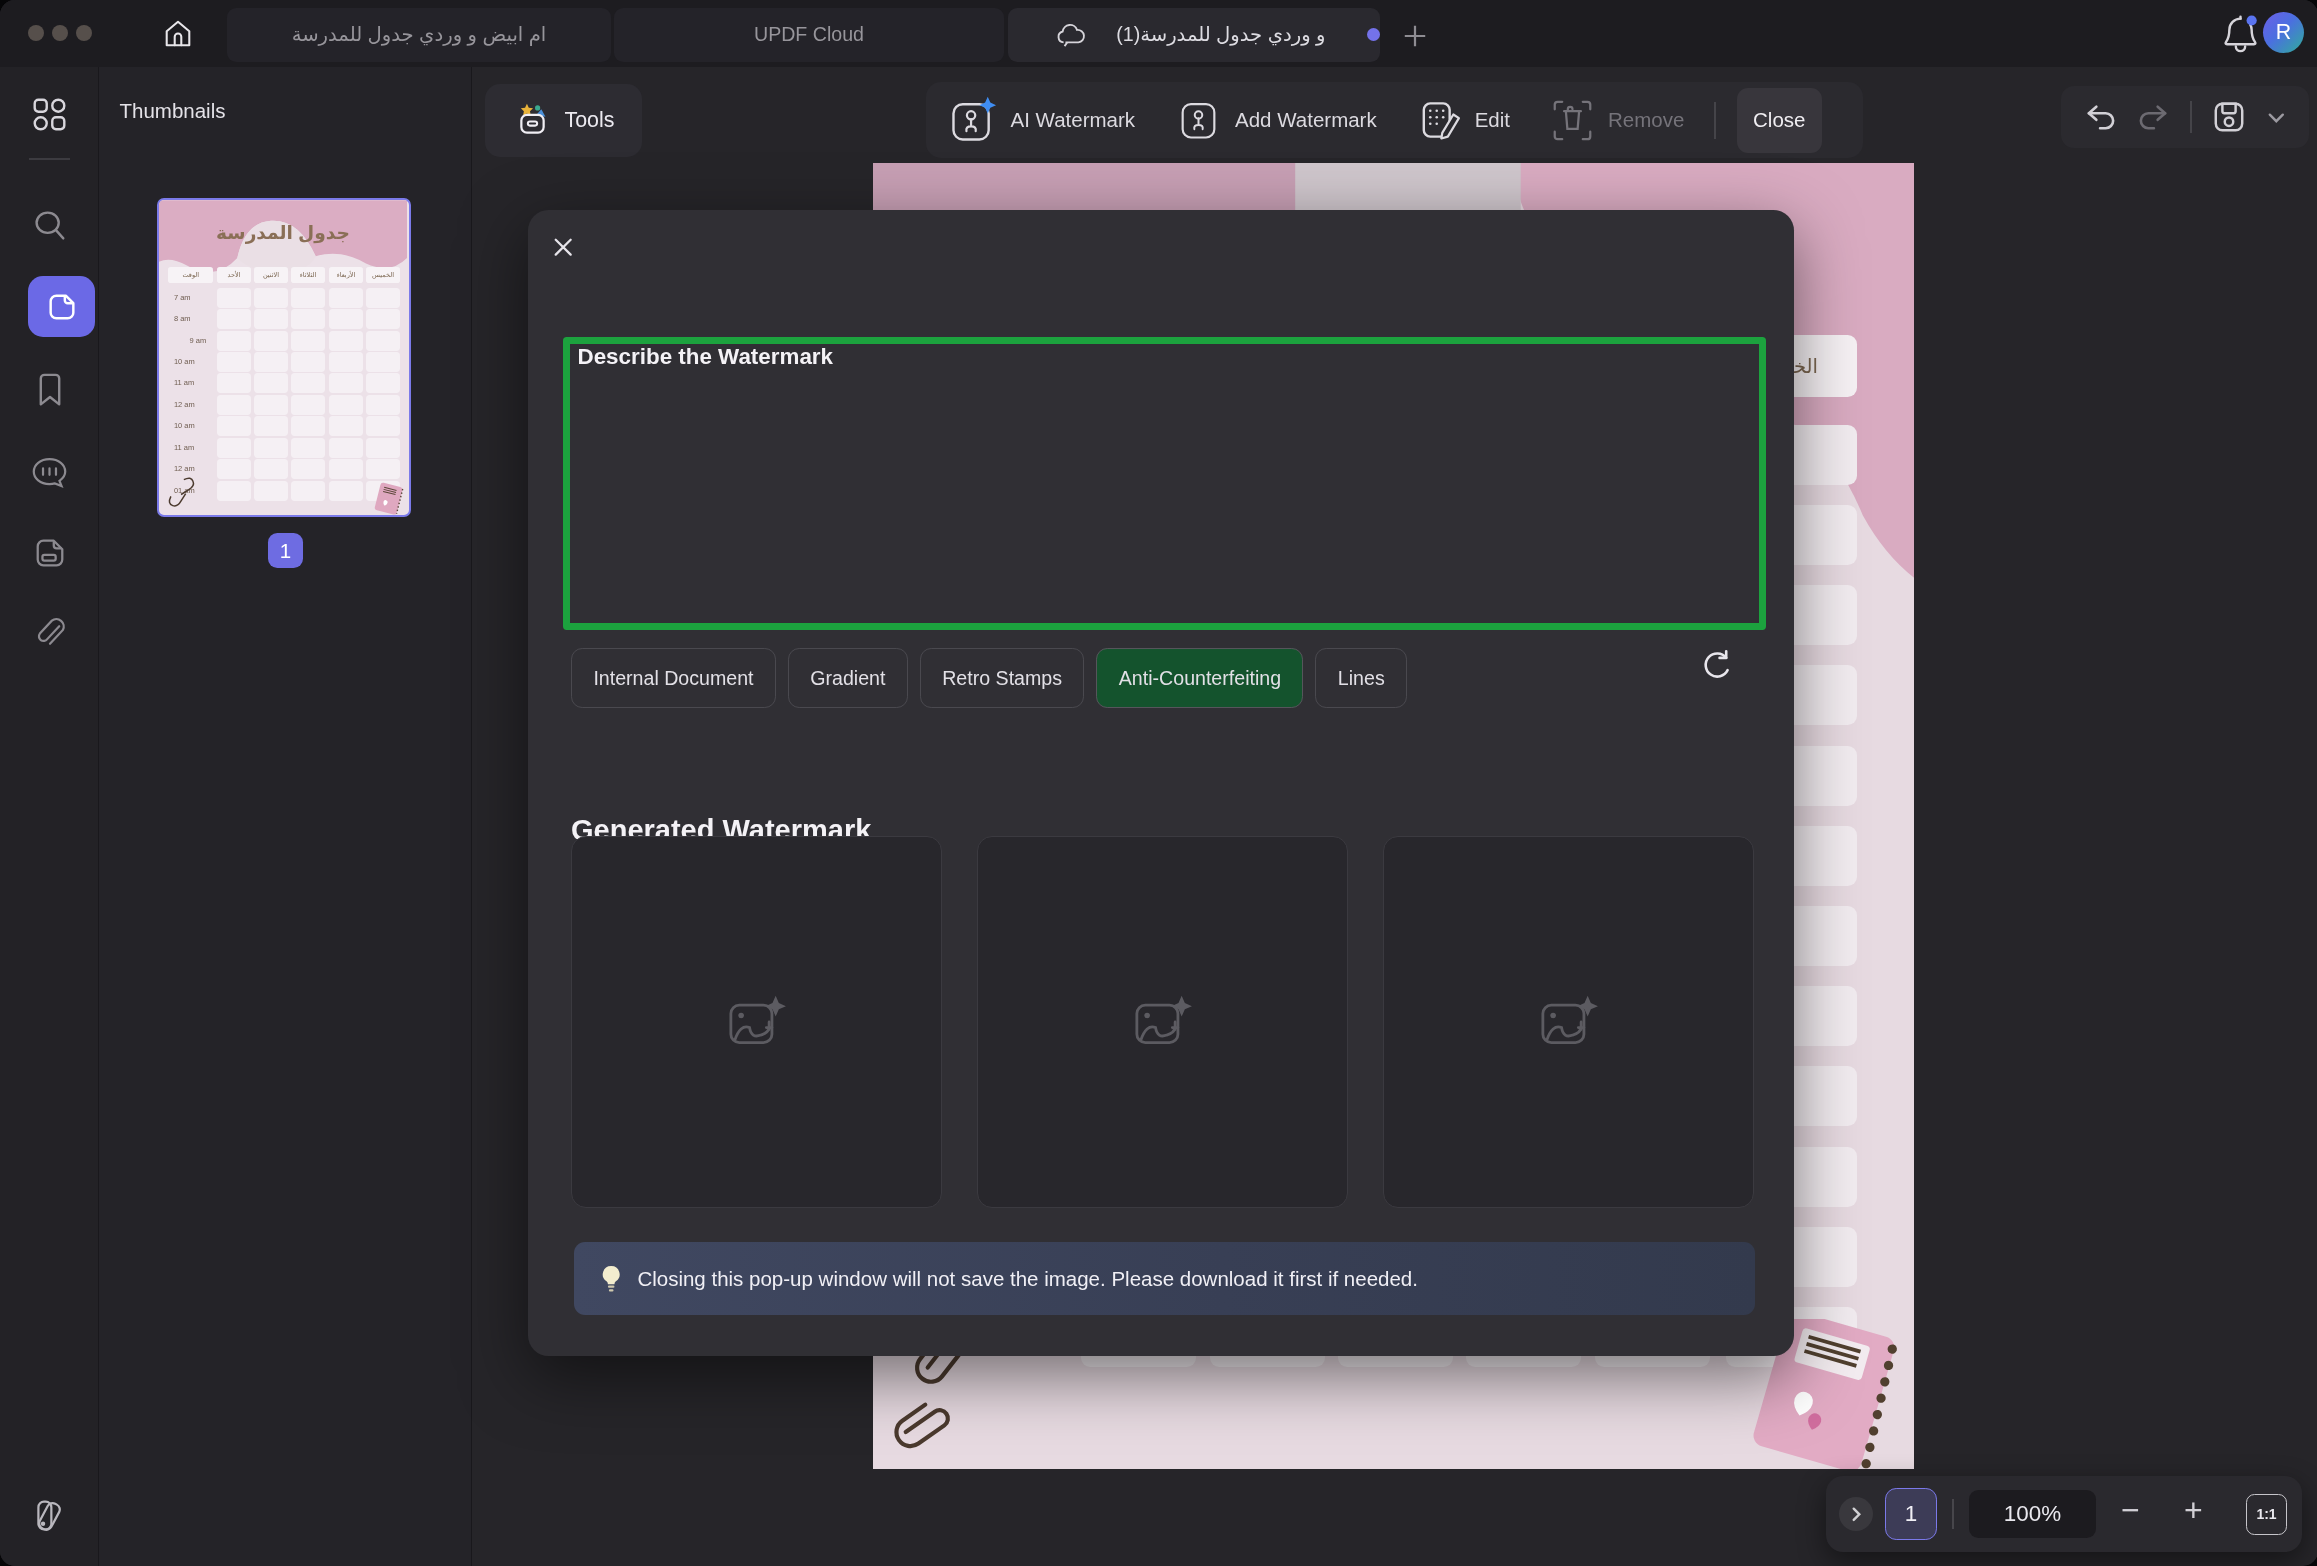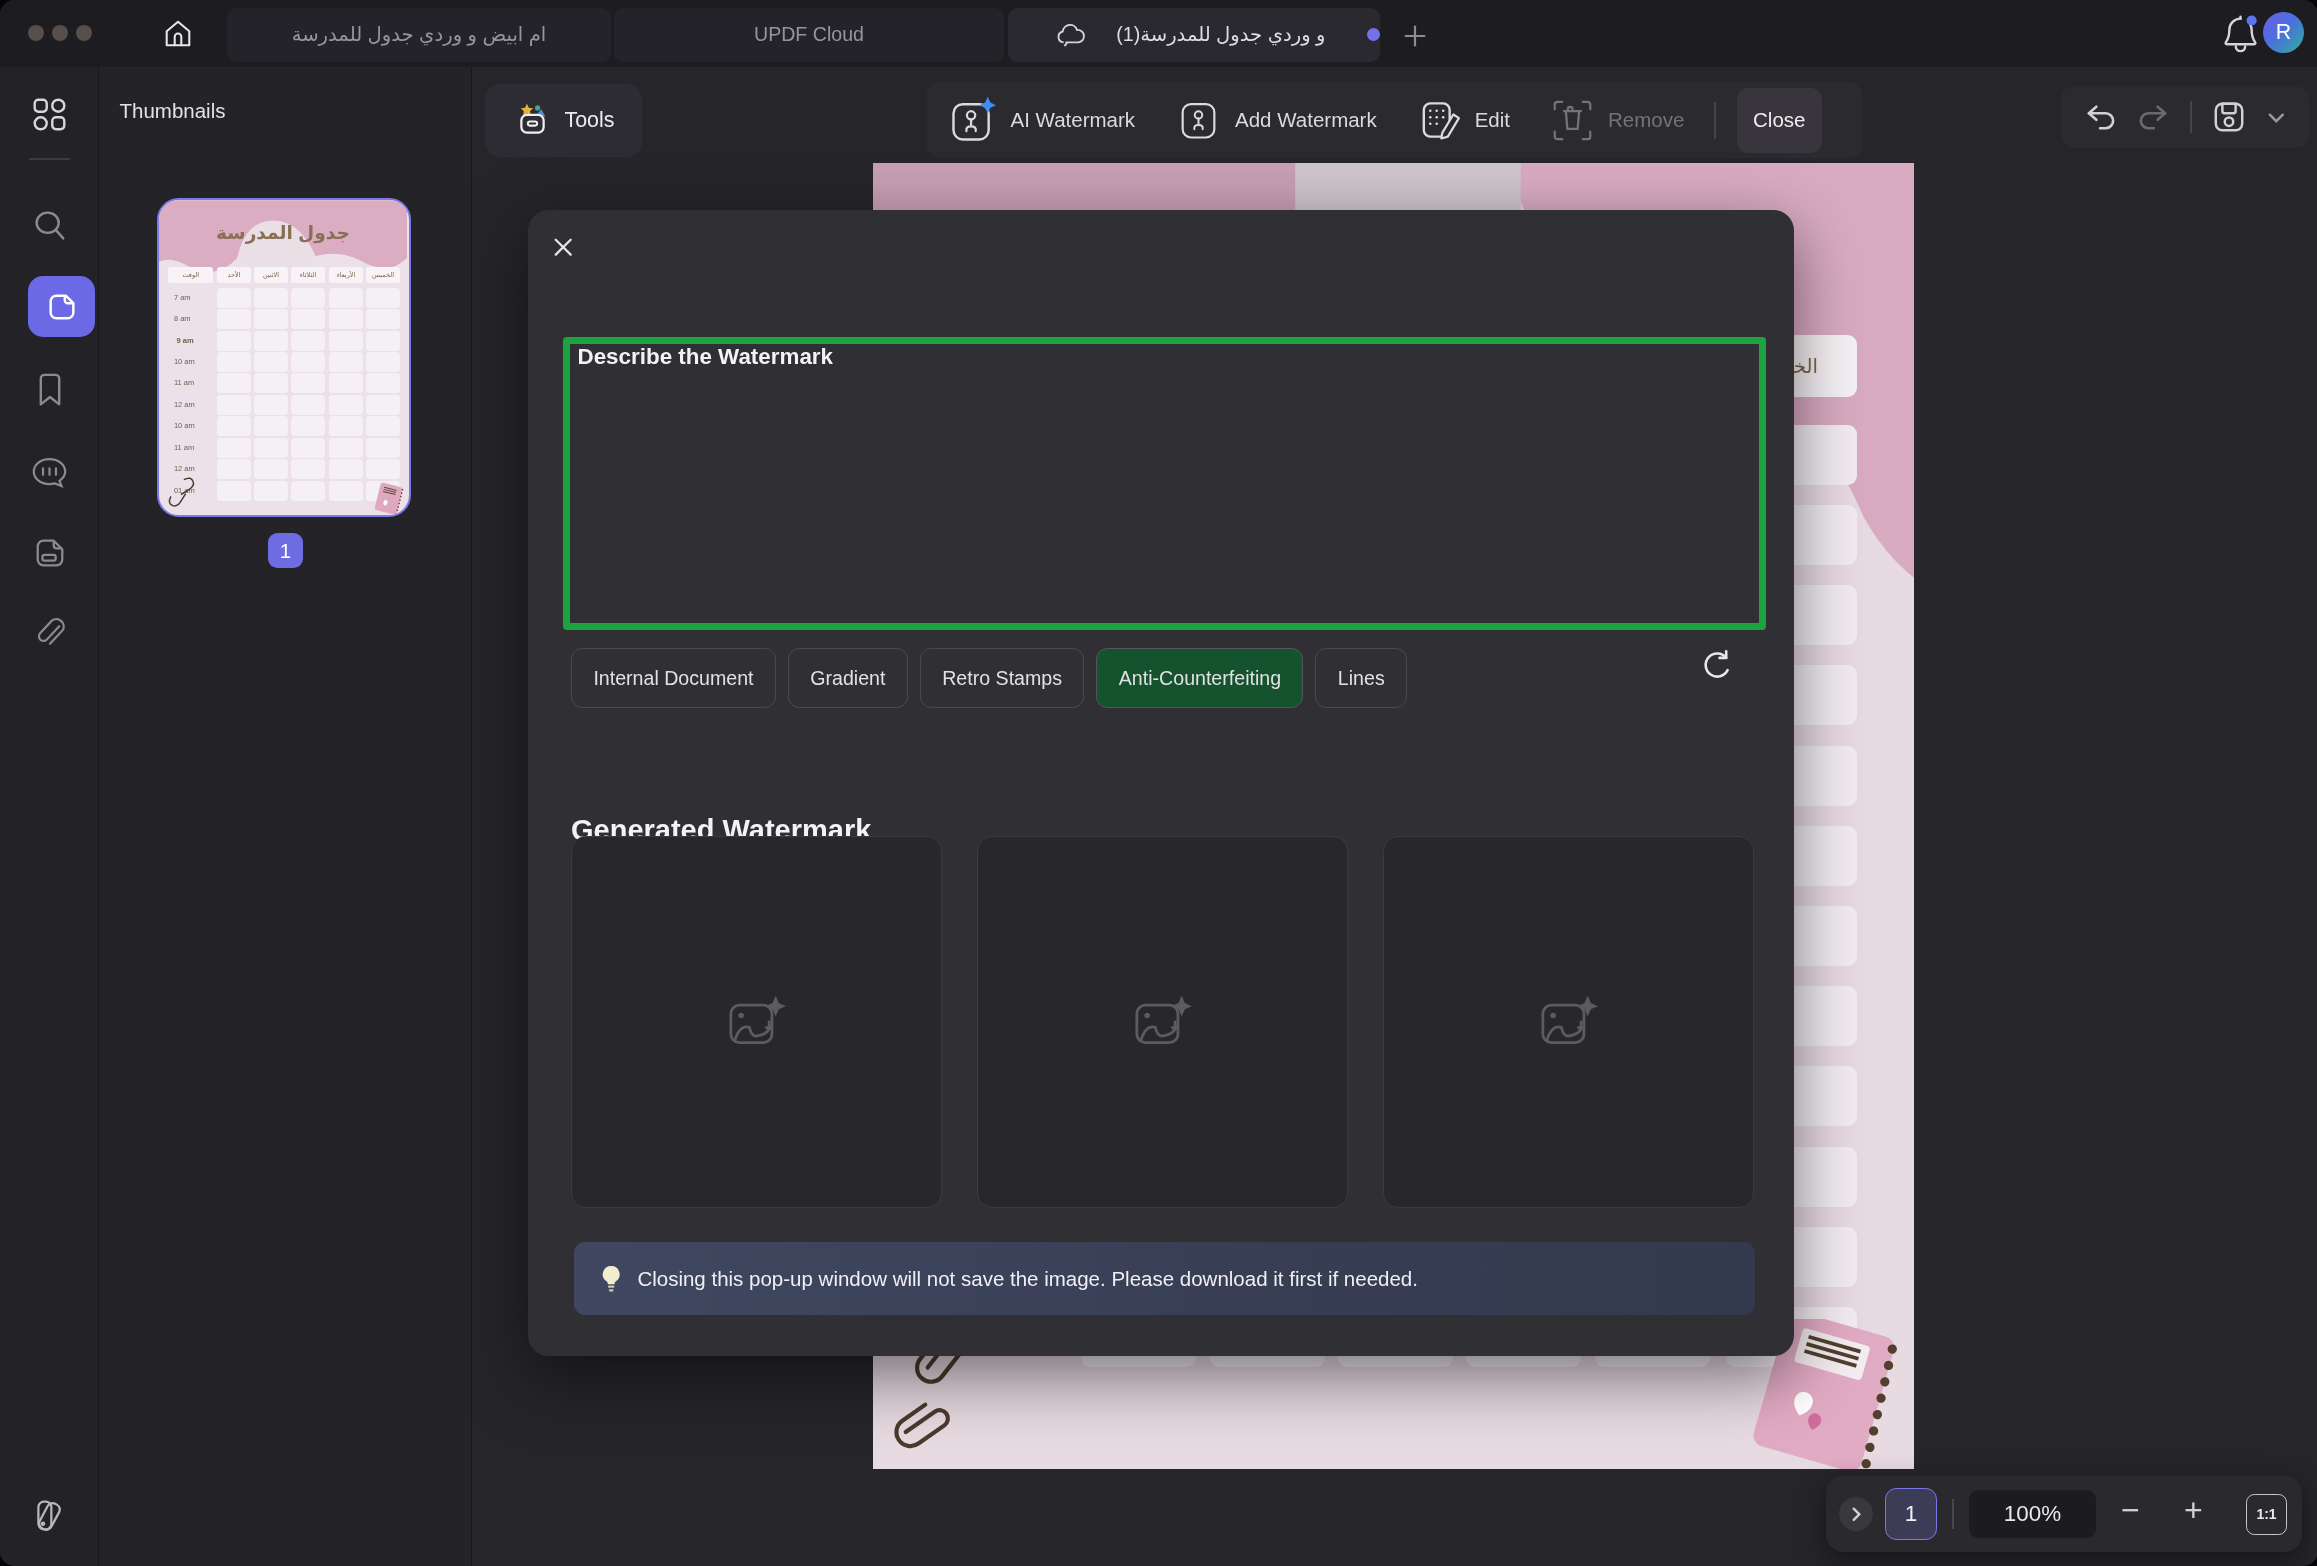--- a/index.html
+++ b/index.html
@@ -31,21 +31,21 @@
 
   
   #sidebar { left:0; top:67px; width:99px; height:1499px; background:#232226; border-right:0.9px solid #19181c; }
   .side-ic { left:30px; width:39px; height:39px; display:flex; align-items:center; justify-content:center; }
   #active-tile { left:28px; top:209px; width:67px; height:61px; border-radius:15px; background:#6b69e6;
                  display:flex; align-items:center; justify-content:center; }
 
   
   #panel { left:99px; top:67px; width:373px; height:1499px; background:#242328; border-right:0.9px solid #19181c; }
   #panel-title { left:20.5px; top:32px; font-size:20.5px; color:#e4e2e8; }
-  #thumb { left:58px; top:131px; width:254px; height:319px; border:2.8px solid #7b7ae9; border-radius:22px; overflow:hidden; background:#ece1e8; }
+  #thumb { left:58px; top:131px; width:254px; height:319px; border:2.8px solid #7b7ae9; border-radius:7px; overflow:hidden; background:#ece1e8; }
   #thumb-blob { left:0; top:0; }
   #thumb-title { left:0; top:22.4px; width:248px; text-align:center; font-size:18.6px; font-weight:bold; color:#8a6f56; }
   .th-head { position:absolute; height:16px; background:#f7f3f6; border-radius:2.8px; color:#7b6650; font-size:6.5px;
              display:flex; align-items:center; justify-content:center; }
   .th-cell { position:absolute; background:#f5f0f4; border-radius:3.7px; }
   .th-time { position:absolute; color:#6f5d50; font-size:7.5px; display:flex; align-items:center; padding-left:5.6px; }
   #page-badge { left:169px; top:466px; width:35px; height:35px; border-radius:9.3px; background:#6e6ce2;
                 color:#fff; font-size:20.5px; display:flex; align-items:center; justify-content:center; }
 
   
@@ -308,21 +308,21 @@
           <div class="th-cell" style="left: 95px; top: 88px; width: 34px; height: 19.6px;"></div>
           <div class="th-cell" style="left: 132px; top: 88px; width: 34px; height: 19.6px;"></div>
           <div class="th-cell" style="left: 170px; top: 88px; width: 34px; height: 19.6px;"></div>
           <div class="th-cell" style="left: 207px; top: 88px; width: 34px; height: 19.6px;"></div>
           <div class="th-time" style="left: 9.3px; top: 109px; width: 45px; height: 19.6px;">8 am</div>
           <div class="th-cell" style="left: 58px; top: 109px; width: 34px; height: 19.6px;"></div>
           <div class="th-cell" style="left: 95px; top: 109px; width: 34px; height: 19.6px;"></div>
           <div class="th-cell" style="left: 132px; top: 109px; width: 34px; height: 19.6px;"></div>
           <div class="th-cell" style="left: 170px; top: 109px; width: 34px; height: 19.6px;"></div>
           <div class="th-cell" style="left: 207px; top: 109px; width: 34px; height: 19.6px;"></div>
-          <div class="th-time" style="left: 12px; top: 131px; width: 45px; height: 19.6px; font-weight: bold;">9 am</div>
+          <div class="th-time" style="left: 25px; top: 131px; width: 45px; height: 19.6px;">9 am</div>
           <div class="th-cell" style="left: 58px; top: 131px; width: 34px; height: 19.6px;"></div>
           <div class="th-cell" style="left: 95px; top: 131px; width: 34px; height: 19.6px;"></div>
           <div class="th-cell" style="left: 132px; top: 131px; width: 34px; height: 19.6px;"></div>
           <div class="th-cell" style="left: 170px; top: 131px; width: 34px; height: 19.6px;"></div>
           <div class="th-cell" style="left: 207px; top: 131px; width: 34px; height: 19.6px;"></div>
           <div class="th-time" style="left: 9.3px; top: 152px; width: 45px; height: 19.6px;">10 am</div>
           <div class="th-cell" style="left: 58px; top: 152px; width: 34px; height: 19.6px;"></div>
           <div class="th-cell" style="left: 95px; top: 152px; width: 34px; height: 19.6px;"></div>
           <div class="th-cell" style="left: 132px; top: 152px; width: 34px; height: 19.6px;"></div>
           <div class="th-cell" style="left: 170px; top: 152px; width: 34px; height: 19.6px;"></div>

